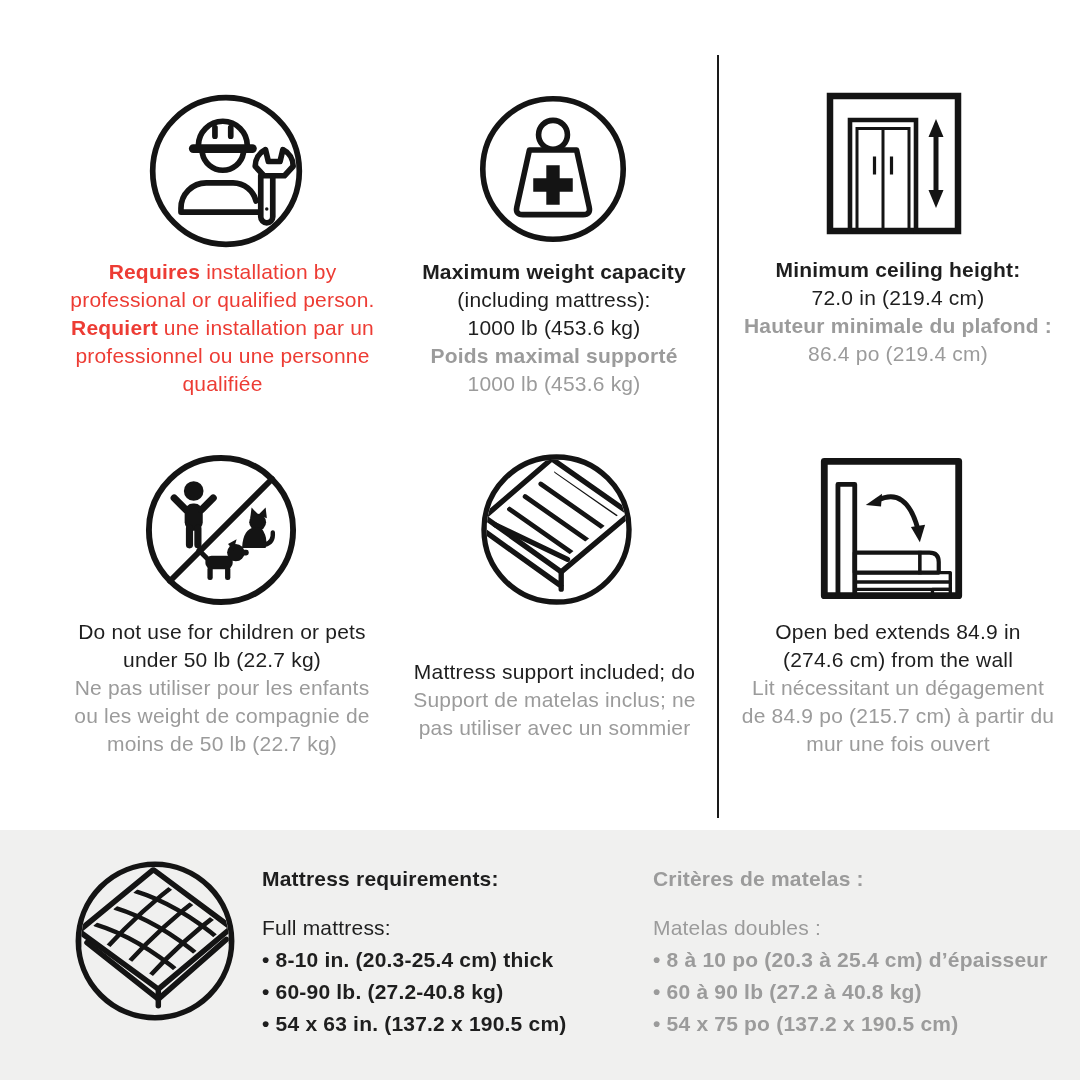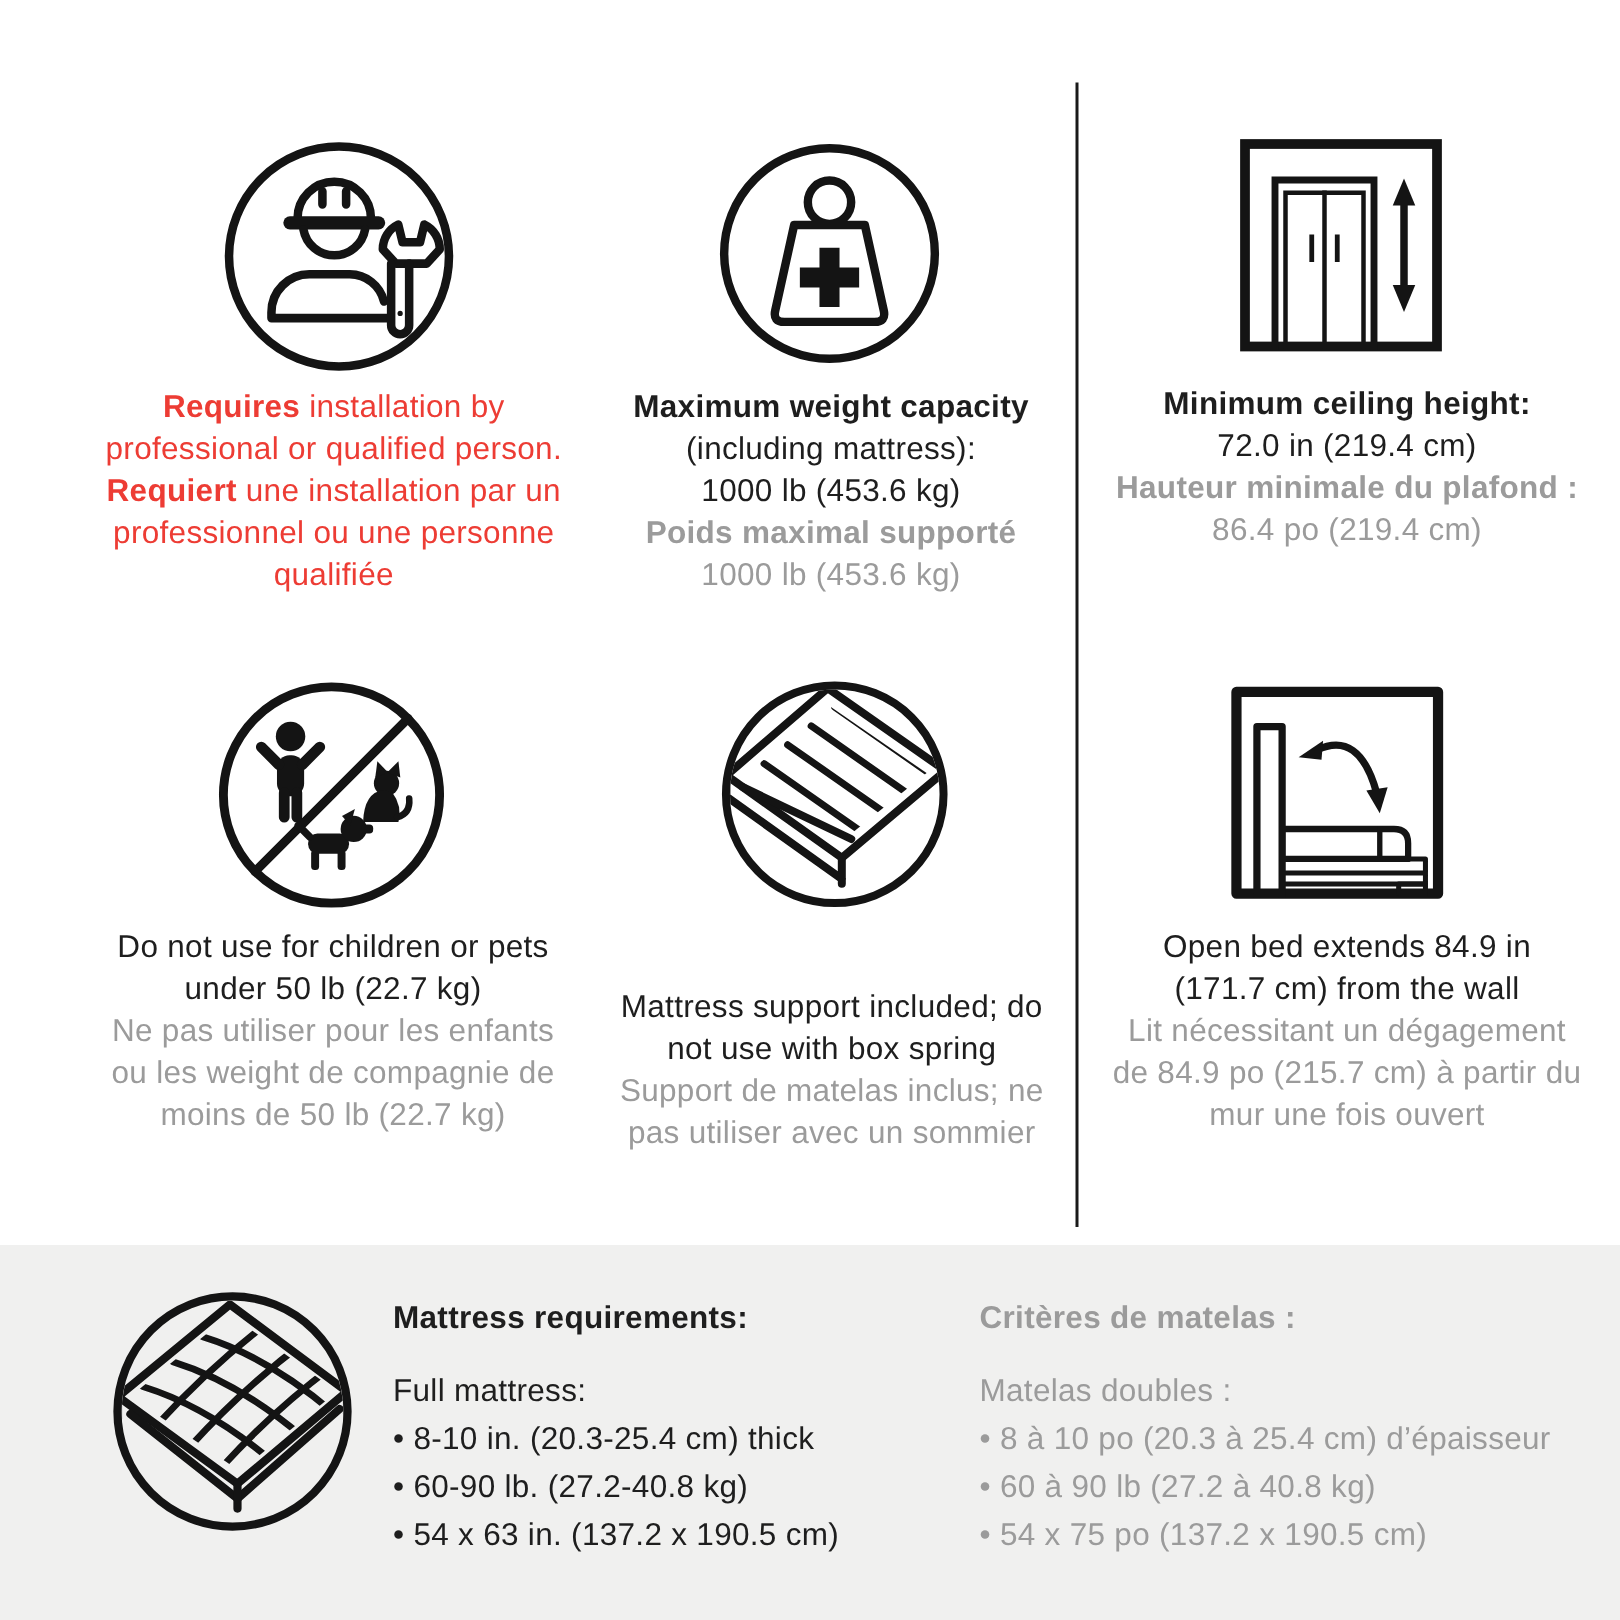--- a/index.html
+++ b/index.html
@@ -15,21 +15,21 @@
   .page{position:relative;width:1080px;height:802px;background:#fff;}
   .abs{position:absolute;}
   .cell-text{font-size:21px;line-height:28px;text-align:center;letter-spacing:.2px;}
   .b{font-weight:700;}
   .red{color:var(--red);}
   .gray{color:var(--gray);}
   .divider{position:absolute;left:717px;top:55px;width:2px;height:763px;background:#1a1a1a;}
   .band{position:absolute;left:0;top:830px;width:1080px;height:250px;background:var(--band);}
   .band-col{position:absolute;font-size:21px;line-height:32px;letter-spacing:.2px;}
   .band-title{font-weight:700;margin-bottom:20px;line-height:26px;}
-  .band-list{list-style:none;}
+  .band-list{list-style:none;font-weight:bold;}
   .band-list li::before{content:"\2022\00a0";}
   svg{display:block;}
 </style>
 </head>
 <body>
 
 <div class="page">
 
   <div class="divider"></div>
 
@@ -164,28 +164,27 @@
   <div class="abs cell-text" style="left:37px;top:618px;width:370px;">
     <div>Do not use for children or pets</div>
     <div>under 50 lb (22.7 kg)</div>
     <div class="gray">Ne pas utiliser pour les enfants</div>
     <div class="gray">ou les weight de compagnie de</div>
     <div class="gray">moins de 50 lb (22.7 kg)</div>
   </div>
 
   <div class="abs cell-text" style="left:392px;top:618px;width:325px;margin-top:40px;">
     <div>Mattress support included; do</div>
-    <div>not use with box spring</div>
     <div class="gray">Support de matelas inclus; ne</div>
     <div class="gray">pas utiliser avec un sommier</div>
   </div>
 
   <div class="abs cell-text" style="left:728px;top:618px;width:340px;">
     <div>Open bed extends 84.9 in</div>
-    <div>(171.7 cm) from the wall</div>
+    <div>(274.6 cm) from the wall</div>
     <div class="gray">Lit nécessitant un dégagement</div>
     <div class="gray">de 84.9 po (215.7 cm) à partir du</div>
     <div class="gray">mur une fois ouvert</div>
   </div>
 
   <div class="band">
 
     <div class="abs" style="left:72px;top:28px;">
       <svg width="166" height="166" viewBox="0 0 100 100" fill="none" stroke="#141414" stroke-width="3.3" stroke-linecap="round" stroke-linejoin="round">
         <defs>

